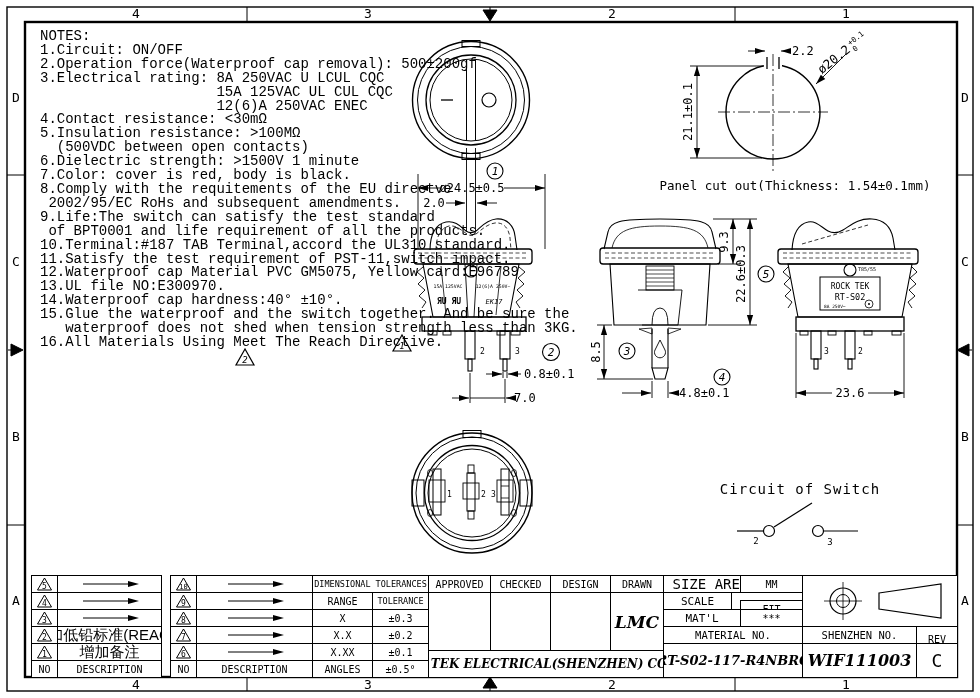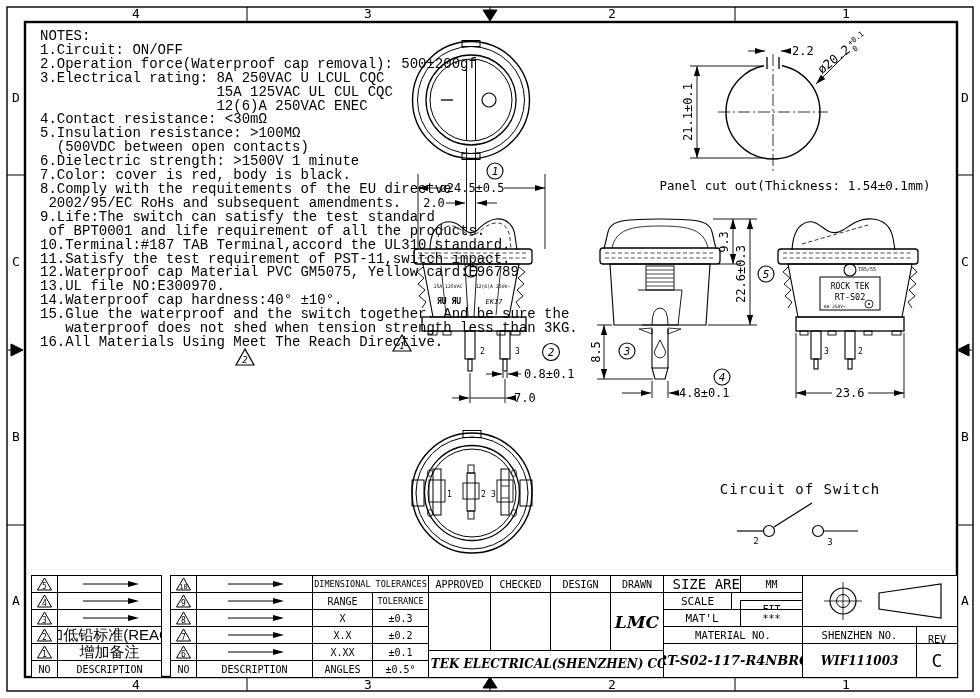--- a/index.html
+++ b/index.html
@@ -476,17 +476,17 @@
         <circle cx="40" cy="25" r="13" stroke-width="1.2"></circle>
         <circle cx="40" cy="25" r="6.5" stroke-width="1"></circle>
         <line x1="21" y1="25" x2="59" y2="25" stroke-width="0.8"></line>
         <line x1="40" y1="6" x2="40" y2="44" stroke-width="0.8"></line>
         <path d="M76 17 L138 8 L138 42 L76 33 Z" stroke-width="1.2"></path>
       </g>
     </svg>
   </div>
   <div class="cell" style="left:802px;top:626px;width:115px;height:18px;font-size:10.5px">SHENZHEN NO.</div>
   <div class="cell" style="left:916px;top:626px;width:42px;height:26px">REV</div>
-  <div class="cell serifbi" style="left:802px;top:643px;width:115px;height:35px;font-size:12px">WIF111003</div>
+  <div class="cell serifbi" style="left:802px;top:643px;width:115px;height:35px;font-size:16px">WIF111003</div>
   <div class="cell" style="left:916px;top:643px;width:42px;height:35px;font-size:18px">C</div>
 </div>
 
 </div>
 
 </body></html>

